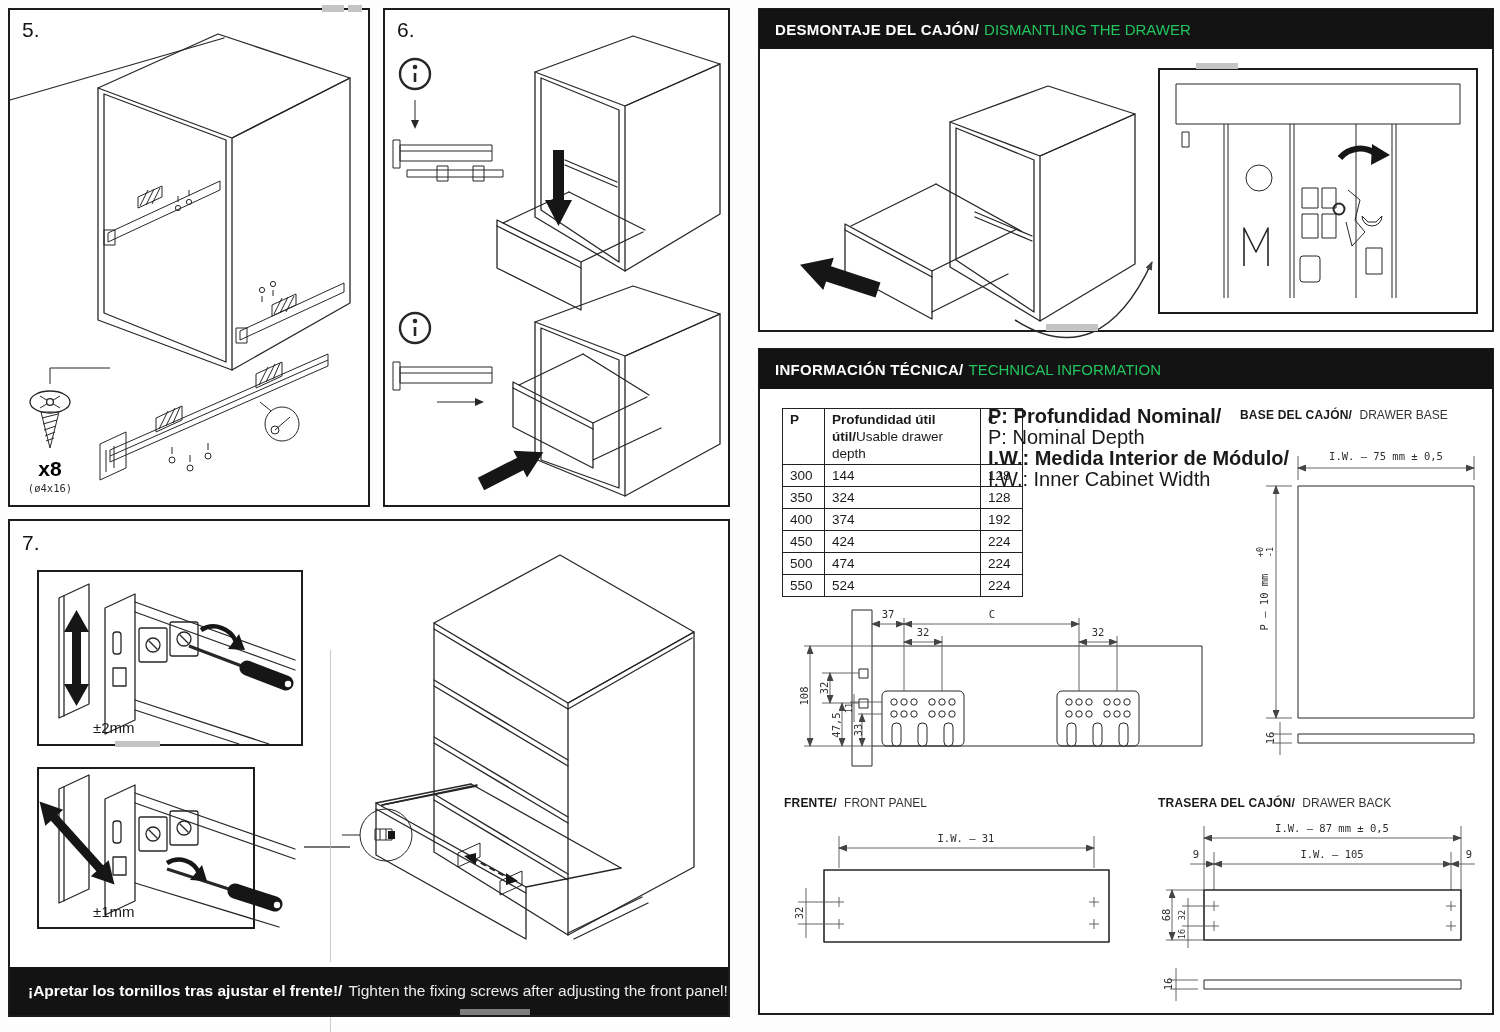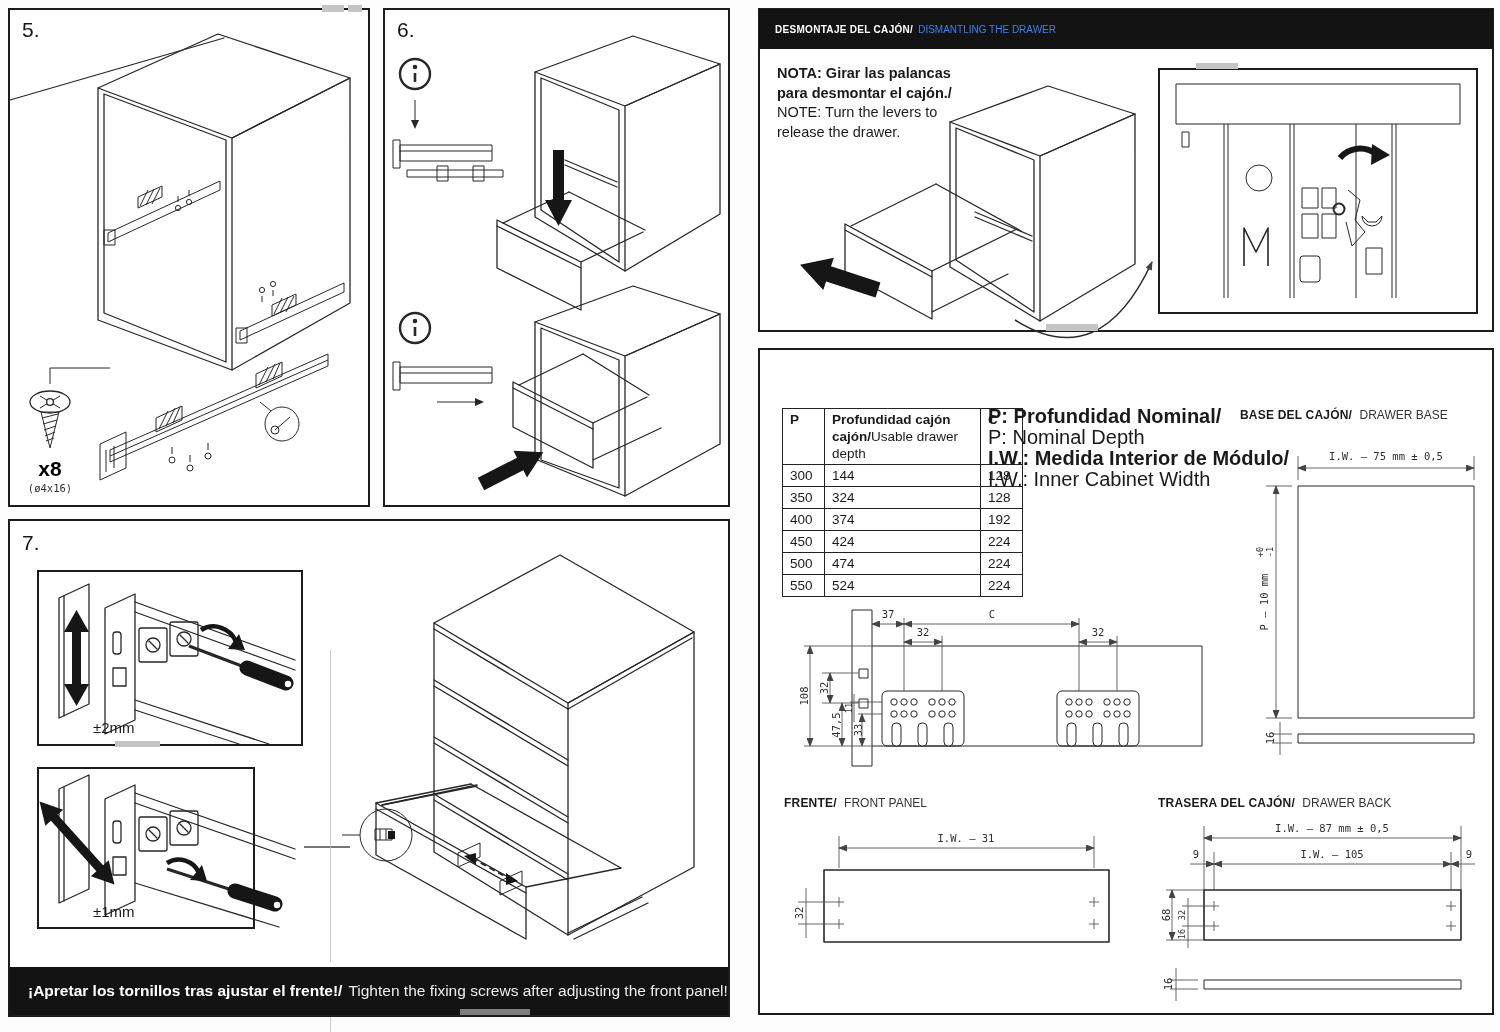--- a/index.html
+++ b/index.html
@@ -1,23 +1,23 @@
 <!DOCTYPE html>
 <html><head>
 <meta charset="utf-8">
 <style>
   *{margin:0;padding:0;box-sizing:border-box}
   html,body{background:#fff}
   .canvas{position:relative;width:1500px;height:1032px;background:#fdfdfd;
     font-family:"Liberation Sans",sans-serif;color:#1a1a1a;overflow:hidden}
   .panel{position:absolute;border:2px solid #1c1c1c;background:#fff}
   .hbar{position:absolute;left:-1px;right:-1px;top:-1px;height:40px;background:#131313;color:#fff;
-    display:flex;align-items:center;padding:0 16px;font-size:10px;white-space:nowrap}
+    display:flex;align-items:center;padding:0 16px;font-size:15px;white-space:nowrap}
   .hbar b{font-weight:700;letter-spacing:.3px}
-  .hbar span{font-weight:400;color:#3b82f6;margin-left:5px}
+  .hbar span{font-weight:400;color:#22c55e;margin-left:5px}
   .step{position:absolute;font-size:21px;color:#141414}
   .subbox{position:absolute;border:2px solid #1c1c1c;background:#fff}
   .footbar{position:absolute;left:0;right:0;bottom:0;height:48px;background:#131313;color:#fff;
     display:flex;align-items:center;padding:4px 18px;font-size:15.5px;white-space:nowrap}
   .footbar b{font-weight:700}
   .footbar span{font-weight:400;color:#ececec;margin-left:6px}
   .note{position:absolute;font-size:14.5px;line-height:19.5px}
   .note .es{font-weight:700}
   .dhead{position:absolute;font-size:12px;white-space:nowrap}
   .dhead b{font-weight:700;letter-spacing:.2px}
@@ -343,26 +343,20 @@
       <b>¡Apretar los tornillos tras ajustar el frente!/</b>
       <span>Tighten the fixing screws after adjusting the front panel!</span>
     </div>
   </div>
 
   <div class="panel" style="left:758px;top:8px;width:736px;height:324px">
     <div class="hbar">
       <b>DESMONTAJE DEL CAJÓN/</b>
       <span>DISMANTLING THE DRAWER</span>
     </div>
-    <div class="note" style="left:17px;top:54px">
-      <div class="es">NOTA: Girar las palancas</div>
-      <div class="es">para desmontar el cajón./</div>
-      <div>NOTE: Turn the levers to</div>
-      <div>release the drawer.</div>
-    </div>
     <svg style="left:0;top:42px" width="400" height="278" viewBox="0 0 400 278">
       <g class="ln">
         <polygon points="190,70 288,34 375,62 280,104"></polygon>
         <polygon points="280,104 375,62 375,212 280,269"></polygon>
         <polyline points="190,70 190,215 280,269"></polyline>
         <polygon points="196,76 274,108 274,260 196,208"></polygon>
         <line x1="215" y1="160" x2="272" y2="184"></line>
         <line x1="215" y1="165" x2="272" y2="189"></line>
       </g>
       <g class="ln">
@@ -406,26 +400,30 @@
         </g>
         <g>
           <path d="M 180,88 A 26,26 0 0 1 216,84" fill="none" stroke="#161616" stroke-width="6"></path>
           <polygon class="blk" points="212,74 230,85 211,95"></polygon>
         </g>
       </svg>
     </div>
   </div>
 
   <div class="panel" style="left:758px;top:348px;width:736px;height:667px">
+    <div class="hbar">
+      <b>INFORMACIÓN TÉCNICA/</b>
+      <span>TECHNICAL INFORMATION</span>
+    </div>
 
     <table class="dtable" style="position:absolute;left:22px;top:58px">
       <thead>
         <tr>
           <th style="width:42px">P</th>
-          <th style="width:156px"><b>Profundidad cajón cajón/</b><span>Usable drawer depth</span></th>
+          <th style="width:156px"><b>Profundidad útil útil/</b><span>Usable drawer depth</span></th>
           <th style="width:42px">C</th>
         </tr>
       </thead>
       <tbody>
         <tr>
             <td>300</td>
             <td>144</td>
             <td>128</td>
           </tr>
         <tr>

